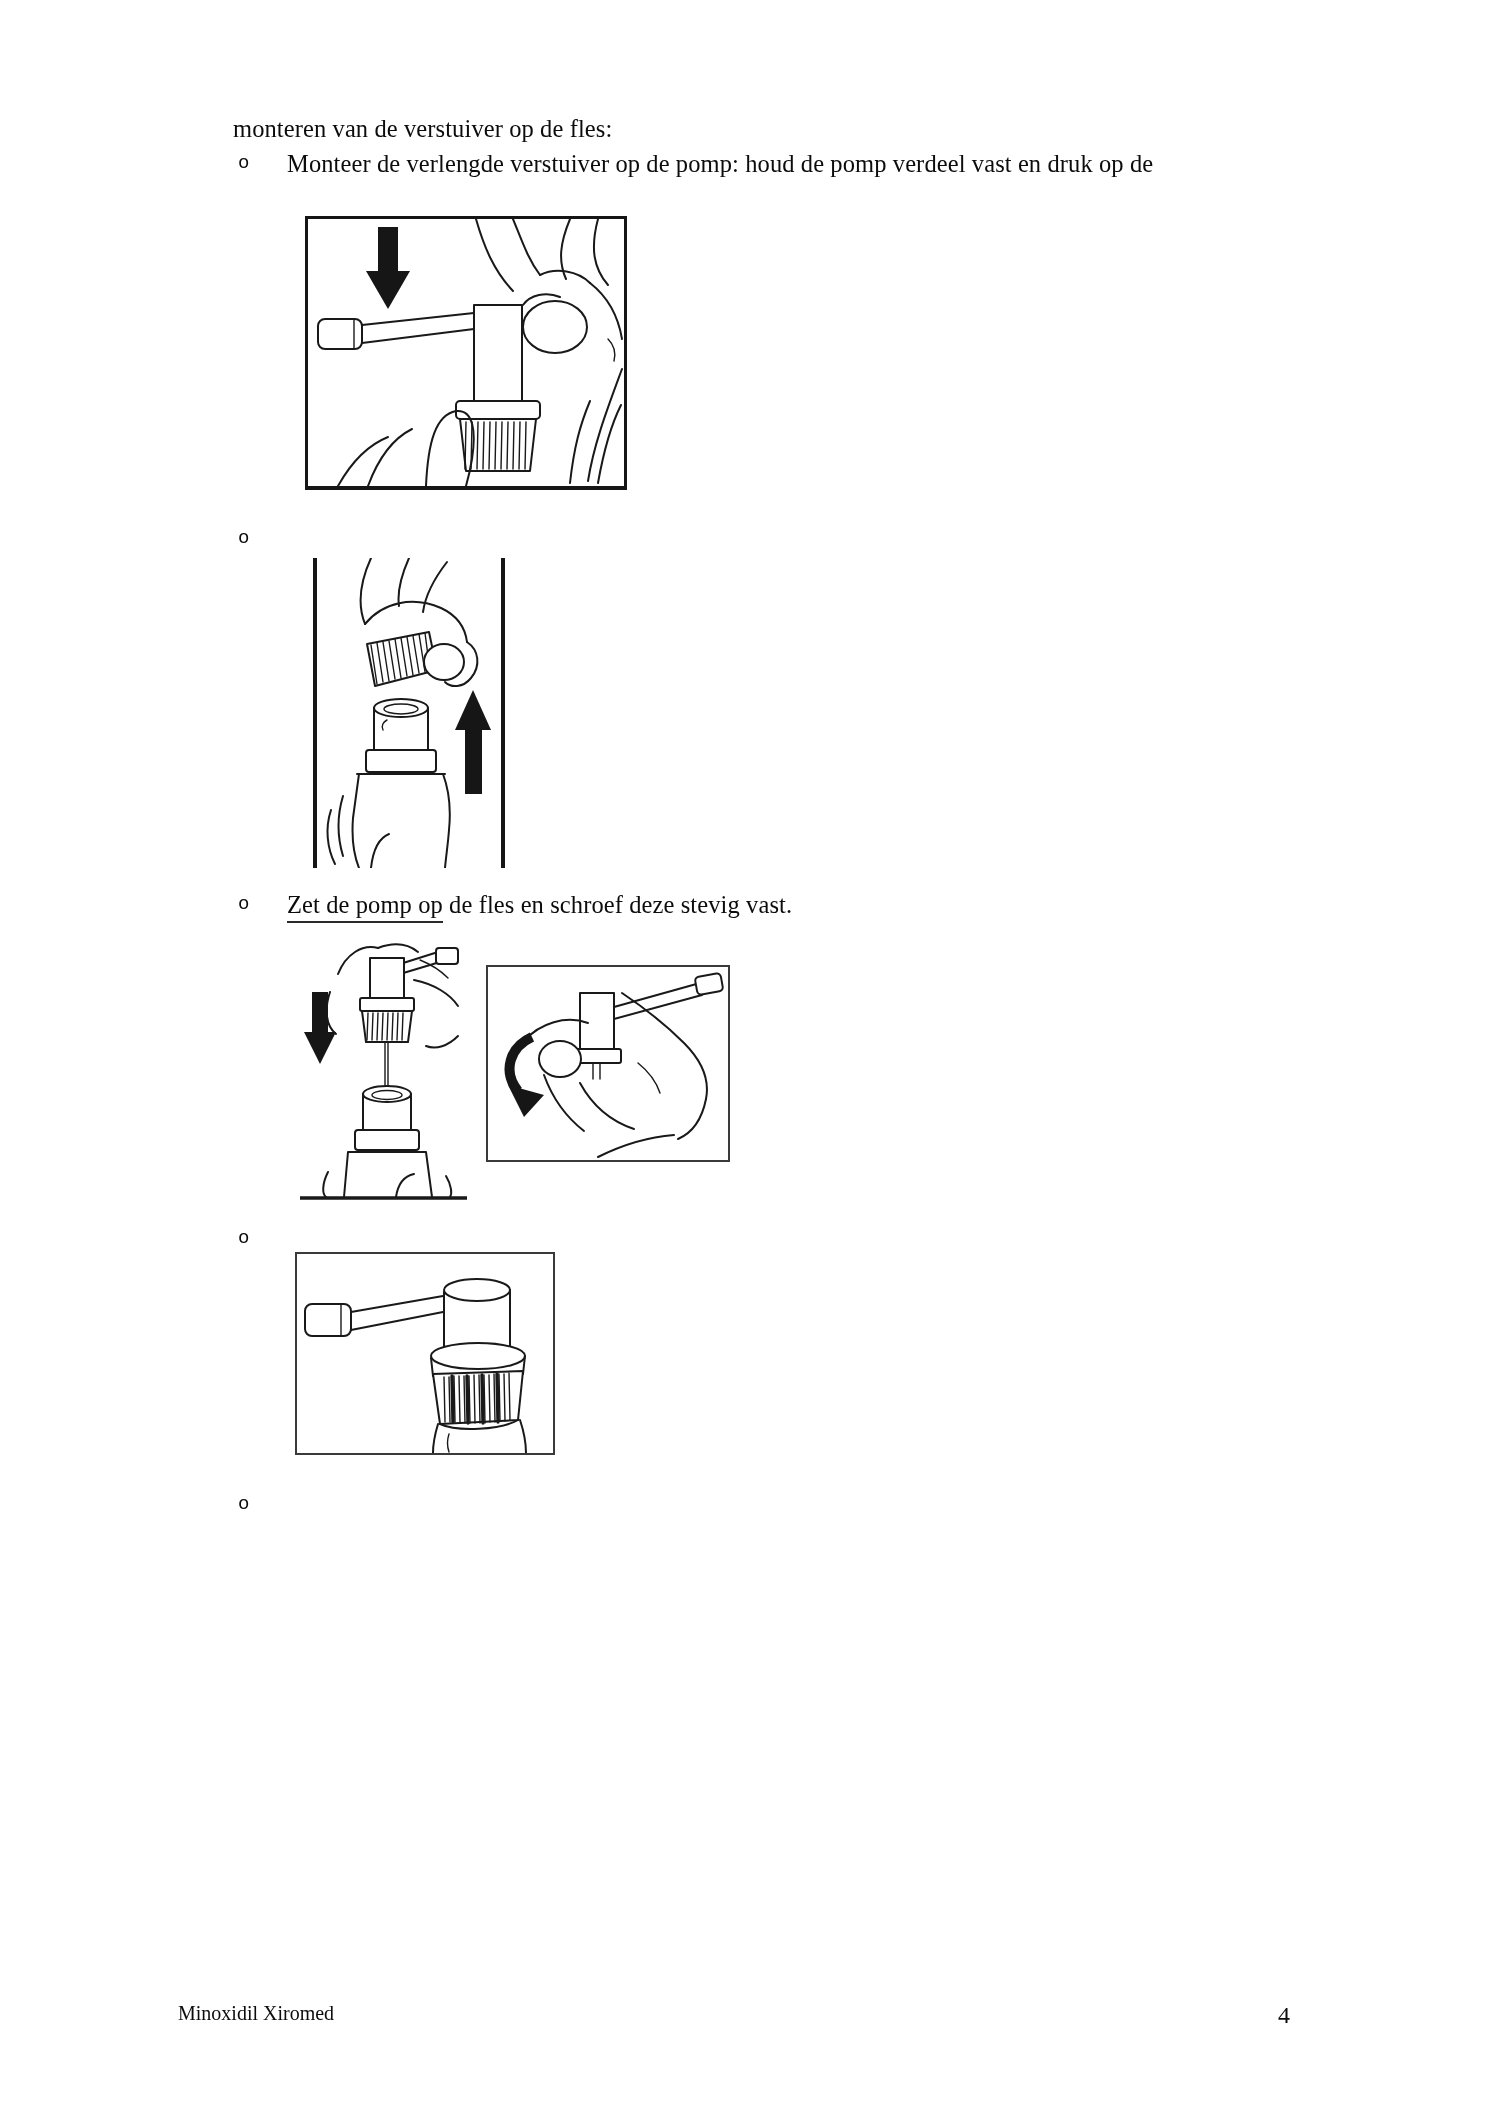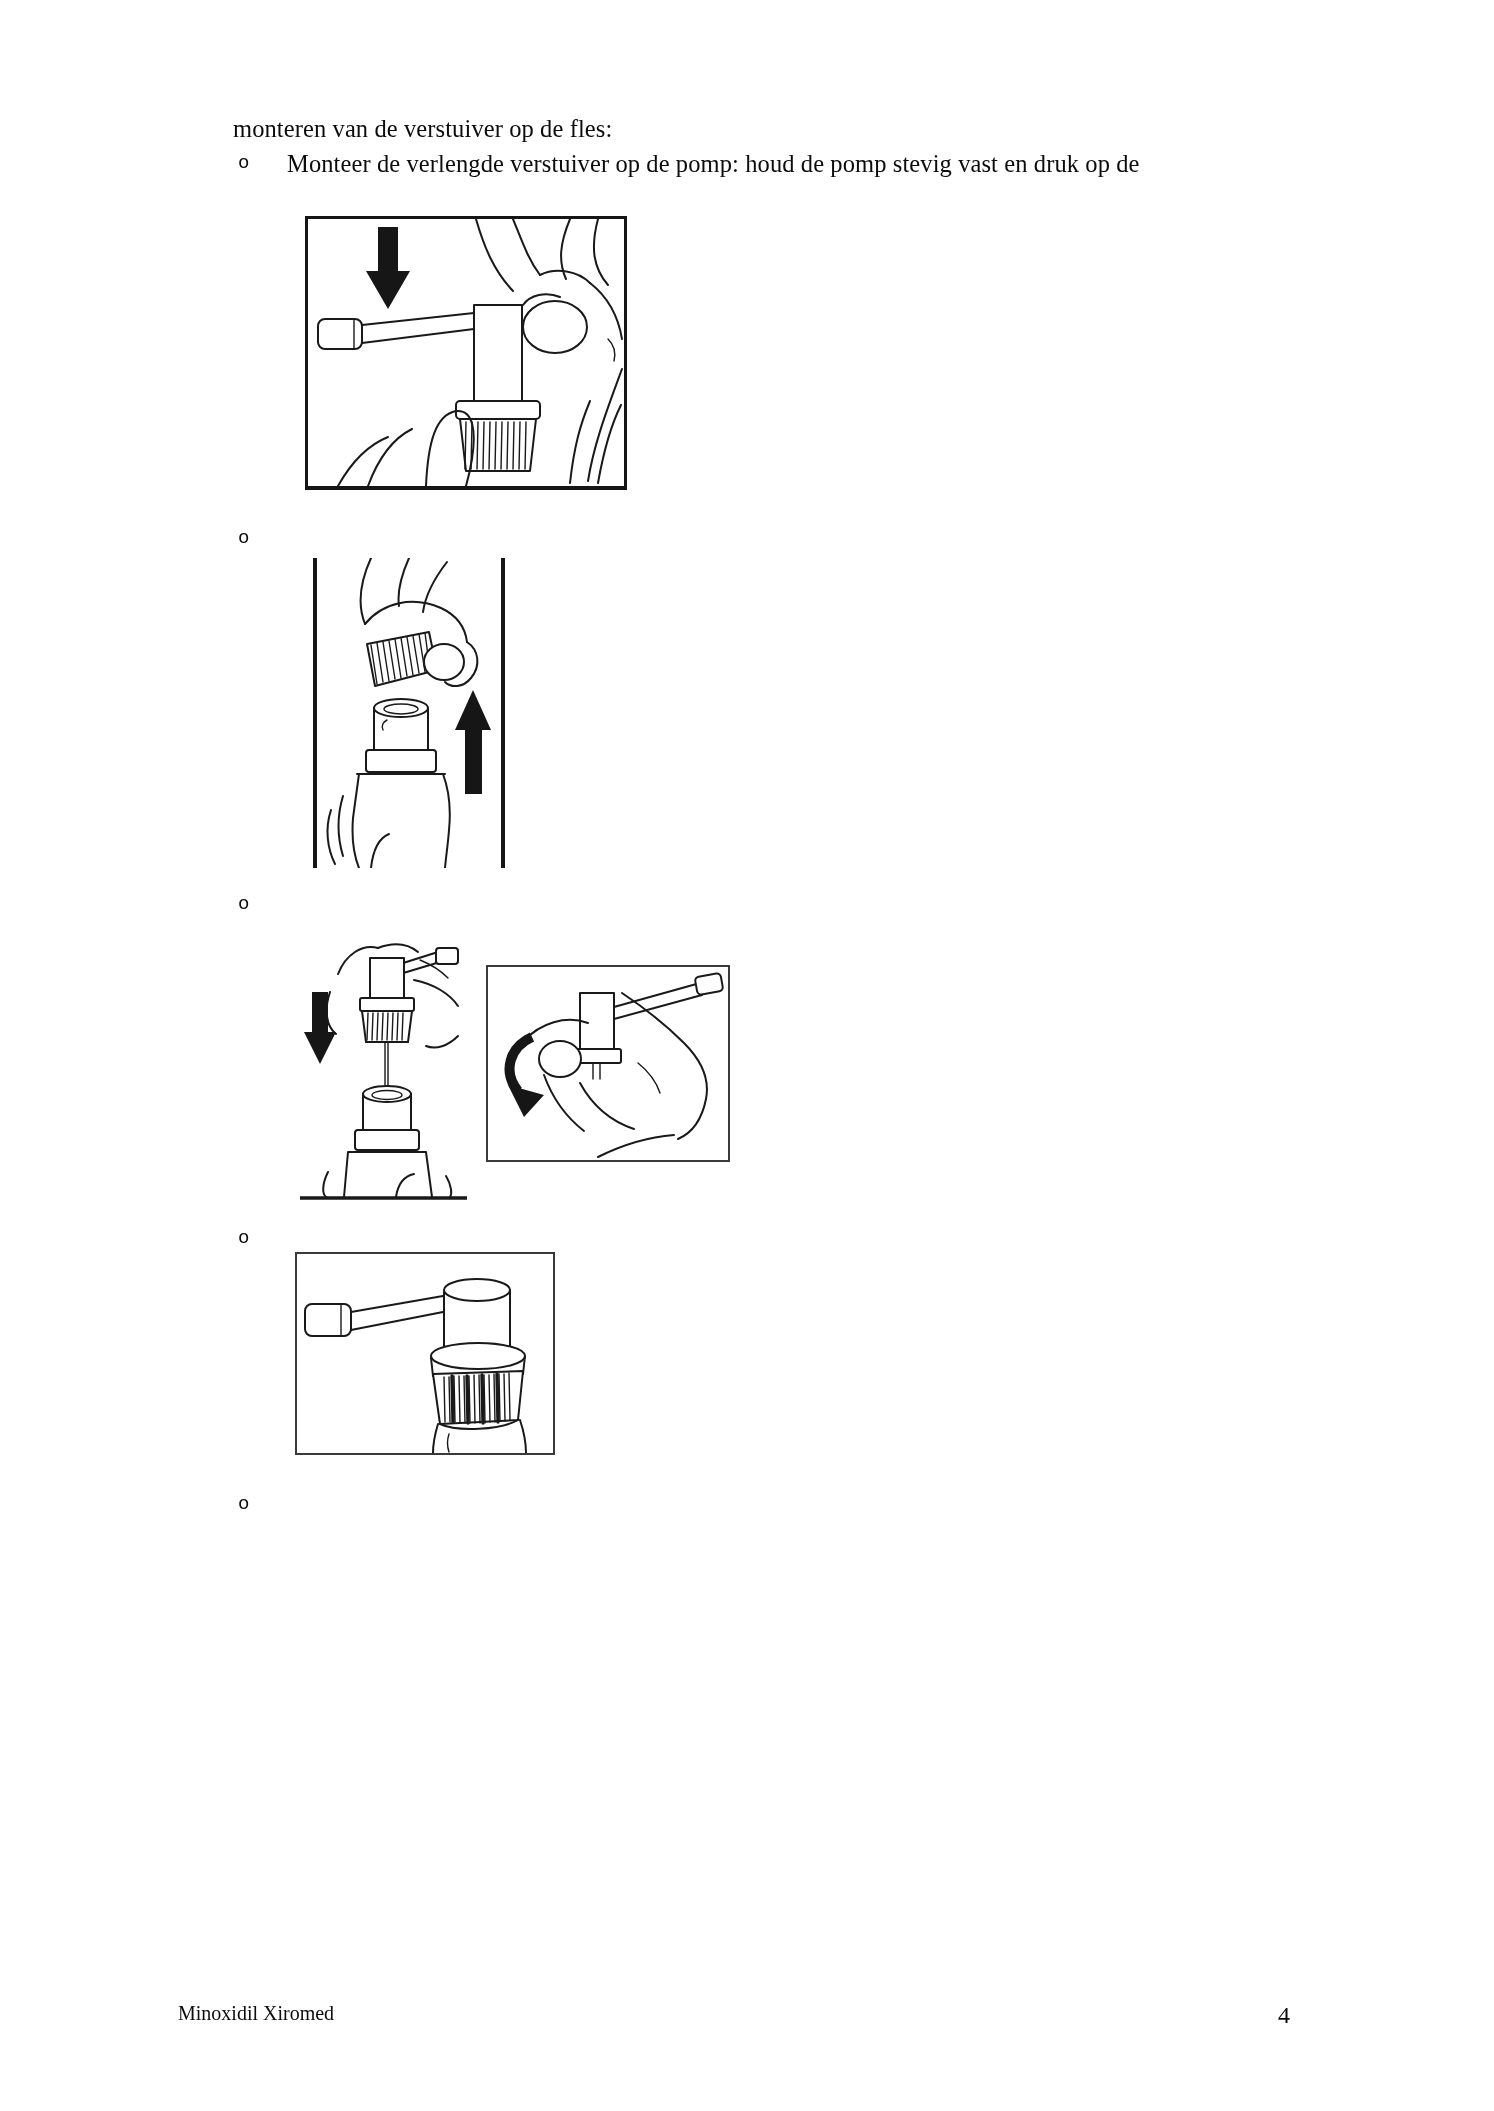--- a/index.html
+++ b/index.html
@@ -53,21 +53,21 @@
 </style>
 </head>
 <body>
 
 <div class="page">
 
   <div class="txt" style="left:233px;top:112px;text-align:right;">monteren van de verstuiver op de fles:</div>
 
   <div class="marker" style="top:147px;">o</div>
   <div class="txt step-text" style="top:147px;">
-    <div>Monteer de verlengde verstuiver op de pomp: houd de pomp stevig vast en druk op de</div>
+    <div>Monteer de verlengde verstuiver op de pomp: houd de pomp verdeel vast en druk op de</div>
   </div>
 
   <figure class="frame3" style="left:305px;top:216px;" aria-label="Hand die de verlengde verstuiver op de pomp drukt">
     <svg width="316" height="267" viewBox="0 0 316 267">
 
       <g>
         <rect class="fillk" x="70" y="8" width="20" height="46"></rect>
         <polygon class="fillk" points="58,52 102,52 80,90"></polygon>
       </g>
 
@@ -132,20 +132,23 @@
       <path class="ln" d="M46 216 L40 260 C 38 286, 42 300, 46 310"></path>
       <path class="ln" d="M130 216 C 136 232, 138 252, 136 272 C 135 286, 133 298, 132 310"></path>
       <path class="ln" d="M44 216 L132 216"></path>
       <path class="ln" d="M18 252 C 12 270, 14 290, 22 306"></path>
       <path class="ln" d="M30 238 C 24 258, 24 278, 30 298"></path>
       <path class="ln" d="M58 310 C 60 292, 66 280, 76 276"></path>
     </svg>
   </figure>
 
   <div class="marker" style="top:888px;">o</div>
+  <div class="txt step-text" style="top:888px;">
+    <div><span class="u">Zet de pomp op</span> <span>de fles en schroef deze stevig vast.</span></div>
+  </div>
 
   <figure style="left:300px;top:940px;" aria-label="Pomp wordt op de fles gezet">
     <svg width="167" height="260" viewBox="0 0 167 260">
 
       <g>
         <rect class="fillk" x="12" y="52" width="16" height="44"></rect>
         <polygon class="fillk" points="4,92 36,92 20,124"></polygon>
       </g>
 
       <path class="ln" d="M38 34 C 46 14, 62 4, 78 8"></path>

